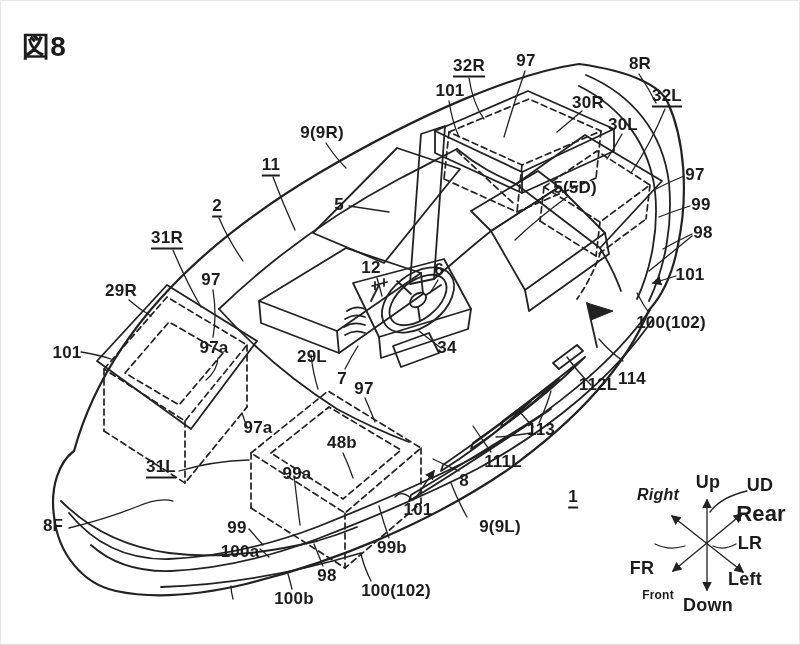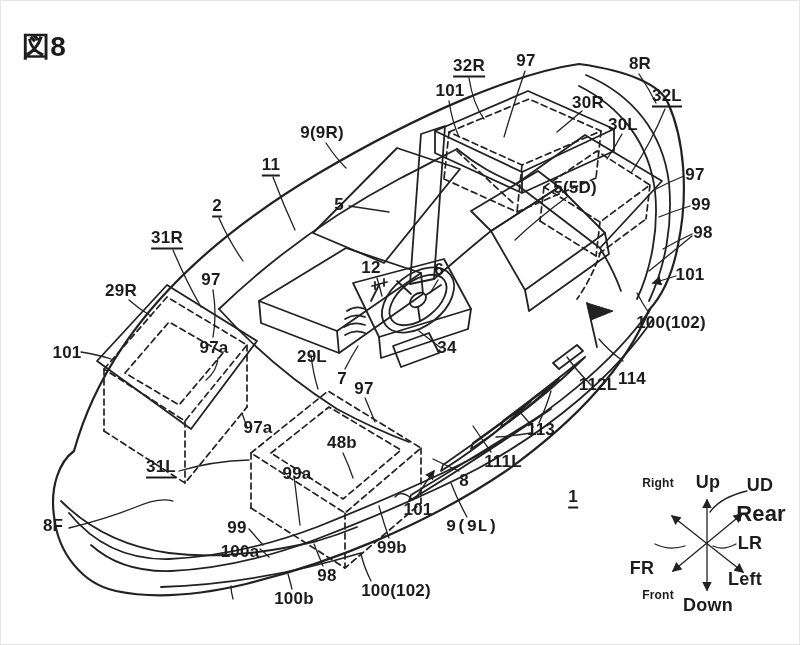--- a/index.html
+++ b/index.html
@@ -244,32 +244,32 @@
       <div class="label" style="left: 363px; top: 387px;"><span class="t">97</span></div>
       <div class="label" style="left: 257px; top: 426px;"><span class="t">97a</span></div>
       <div class="label" style="left: 540px; top: 428px;"><span class="t">113</span></div>
       <div class="label" style="left: 341px; top: 441px;"><span class="t">48b</span></div>
       <div class="label u" style="left: 160px; top: 467px;"><span class="t">31L</span></div>
       <div class="label" style="left: 296px; top: 464px; margin-top: 8px;"><span class="t">99a</span></div>
       <div class="label" style="left: 502px; top: 460px;"><span class="t">111L</span></div>
       <div class="label" style="left: 463px; top: 479px;"><span class="t">8</span></div>
       <div class="label u" style="left: 572px; top: 497px;"><span class="t">1</span></div>
       <div class="label" style="left: 417px; top: 508px;"><span class="t">101</span></div>
-      <div class="label" style="left: 471px; top: 525px; font-family: Liberation Mono, monospace;"><span class="t">9(9L)</span></div>
+      <div class="label" style="left: 499px; top: 525px;"><span class="t">9(9L)</span></div>
       <div class="label" style="left: 52px; top: 524px; text-align: center;"><span class="t">8F</span></div>
       <div class="label" style="left: 236px; top: 526px;"><span class="t">99</span></div>
       <div class="label" style="left: 391px; top: 546px;"><span class="t">99b</span></div>
       <div class="label" style="left: 239px; top: 550px;"><span class="t">100a</span></div>
       <div class="label" style="left: 326px; top: 574px;"><span class="t">98</span></div>
       <div class="label" style="left: 395px; top: 589px;"><span class="t">100(102)</span></div>
       <div class="label" style="left: 234px; top: 606px; margin-top: 44px;"><span class="t">10</span></div>
       <div class="label" style="left: 293px; top: 597px;"><span class="t">100b</span></div>
       <div class="label" style="left: 707px; top: 481px; font-size: 18px;"><span class="t">Up</span></div>
       <div class="label" style="left: 759px; top: 484px; font-size: 18px;"><span class="t">UD</span></div>
-      <div class="label" style="left: 657px; top: 482px; font-size: 12px;"><span class="t">Right</span></div>
+      <div class="label" style="left: 657px; top: 494px; font-size: 16px; font-style: italic;"><span class="t">Right</span></div>
       <div class="label" style="left: 760px; top: 513px; font-size: 22px;"><span class="t">Rear</span></div>
       <div class="label" style="left: 641px; top: 567px; font-size: 18px;"><span class="t">FR</span></div>
       <div class="label" style="left: 749px; top: 542px; font-size: 18px;"><span class="t">LR</span></div>
       <div class="label" style="left: 657px; top: 578px; font-size: 12px; margin-top: 16px;"><span class="t">Front</span></div>
       <div class="label" style="left: 744px; top: 578px; font-size: 18px;"><span class="t">Left</span></div>
       <div class="label" style="left: 707px; top: 604px; font-size: 18px;"><span class="t">Down</span></div>
     </div>
 
 </div>
 

